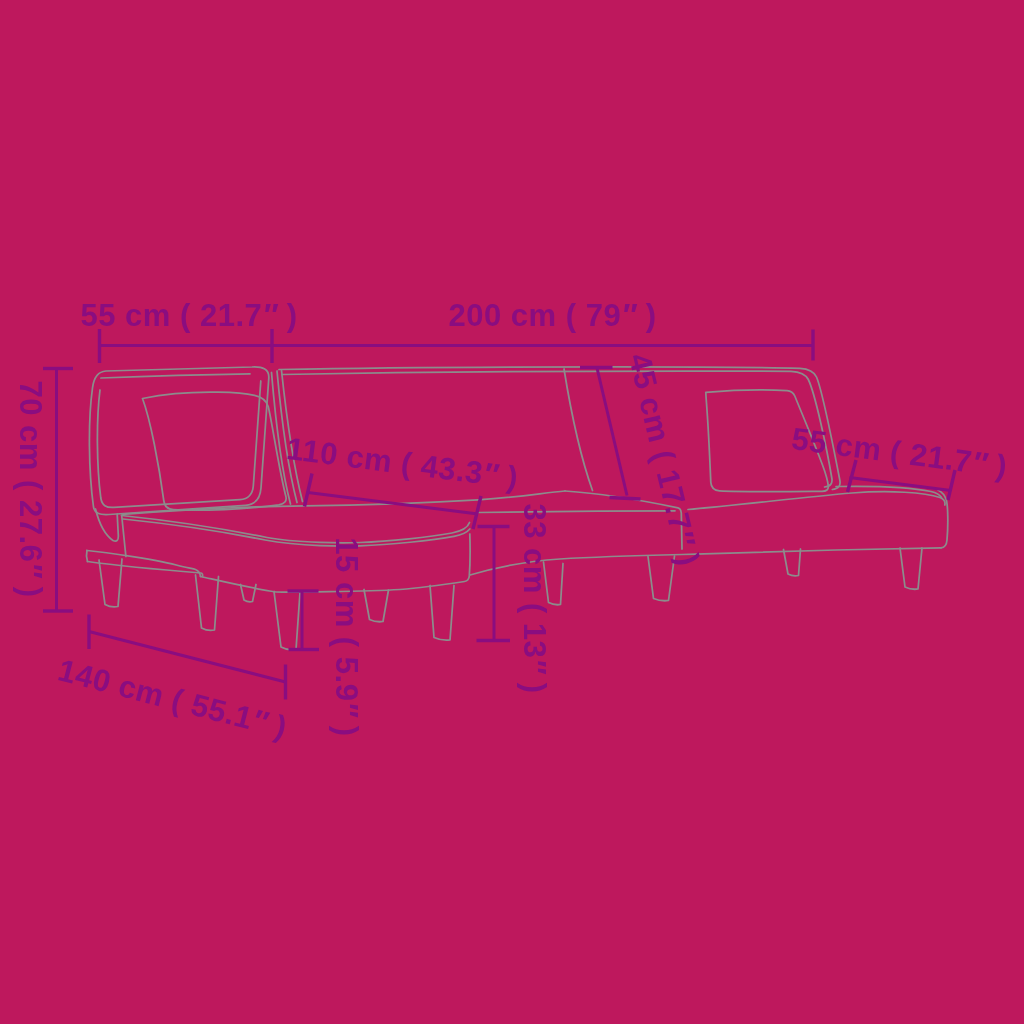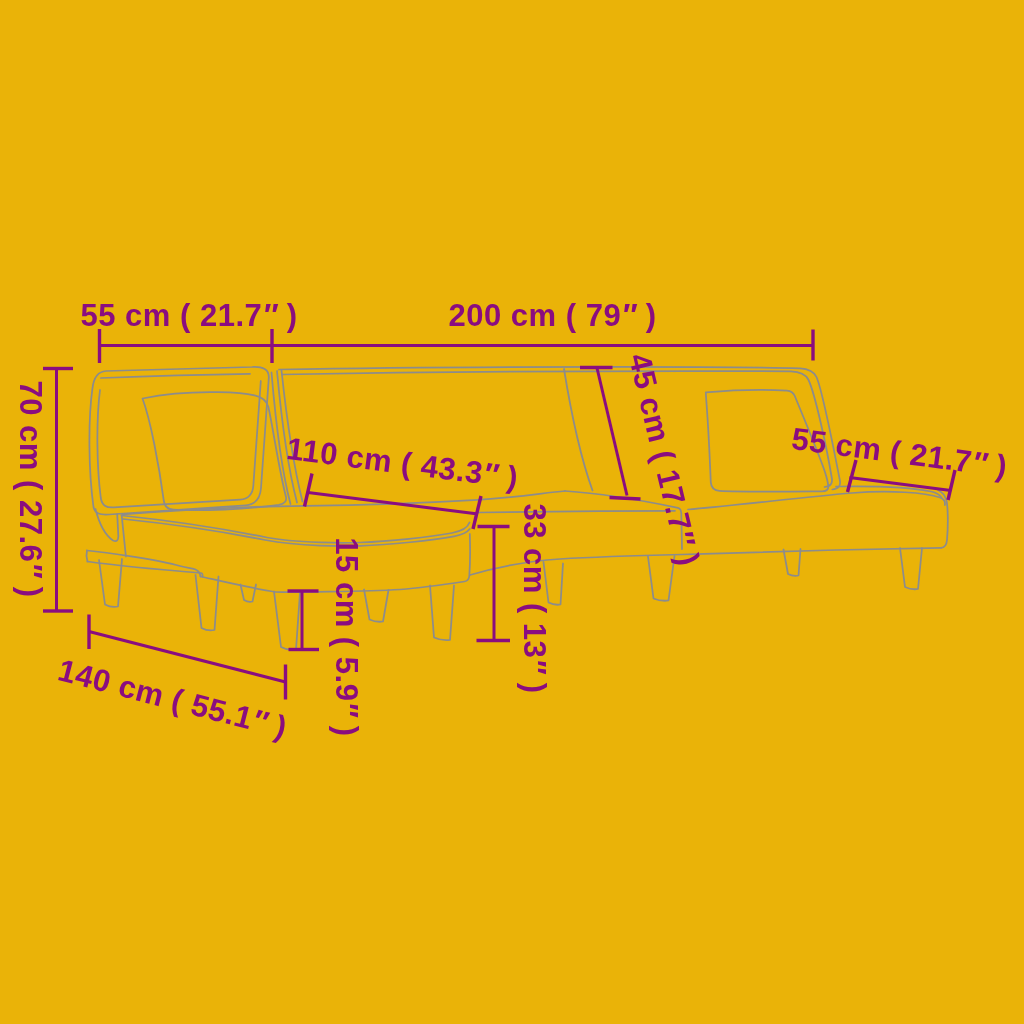--- a/index.html
+++ b/index.html
@@ -1,16 +1,16 @@
 <!DOCTYPE html>
 <html><head>
 <meta charset="utf-8">
 <style>
 html,body{margin:0;padding:0;background:#ffffff;}
-#page{width:1024px;height:1024px;position:relative;background:#eab308;overflow:hidden;}
+#page{width:1024px;height:1024px;position:relative;background:#be185d;overflow:hidden;}
 text{font-family:"Liberation Sans",sans-serif;font-weight:bold;font-size:31px;fill:#8a0d80;letter-spacing:0.5px;}
 .g{stroke:#8c8c8c;stroke-width:1.75;fill:none;stroke-linecap:round;stroke-linejoin:round;}
 .p{stroke:#8a0d80;stroke-width:3;fill:none;stroke-linecap:butt;}
 .t{stroke:#8a0d80;stroke-width:3.4;fill:none;stroke-linecap:butt;}
 </style>
 </head>
 <body>
 
 <div id="page">
 <svg width="1024" height="1024" viewBox="0 0 1024 1024">

